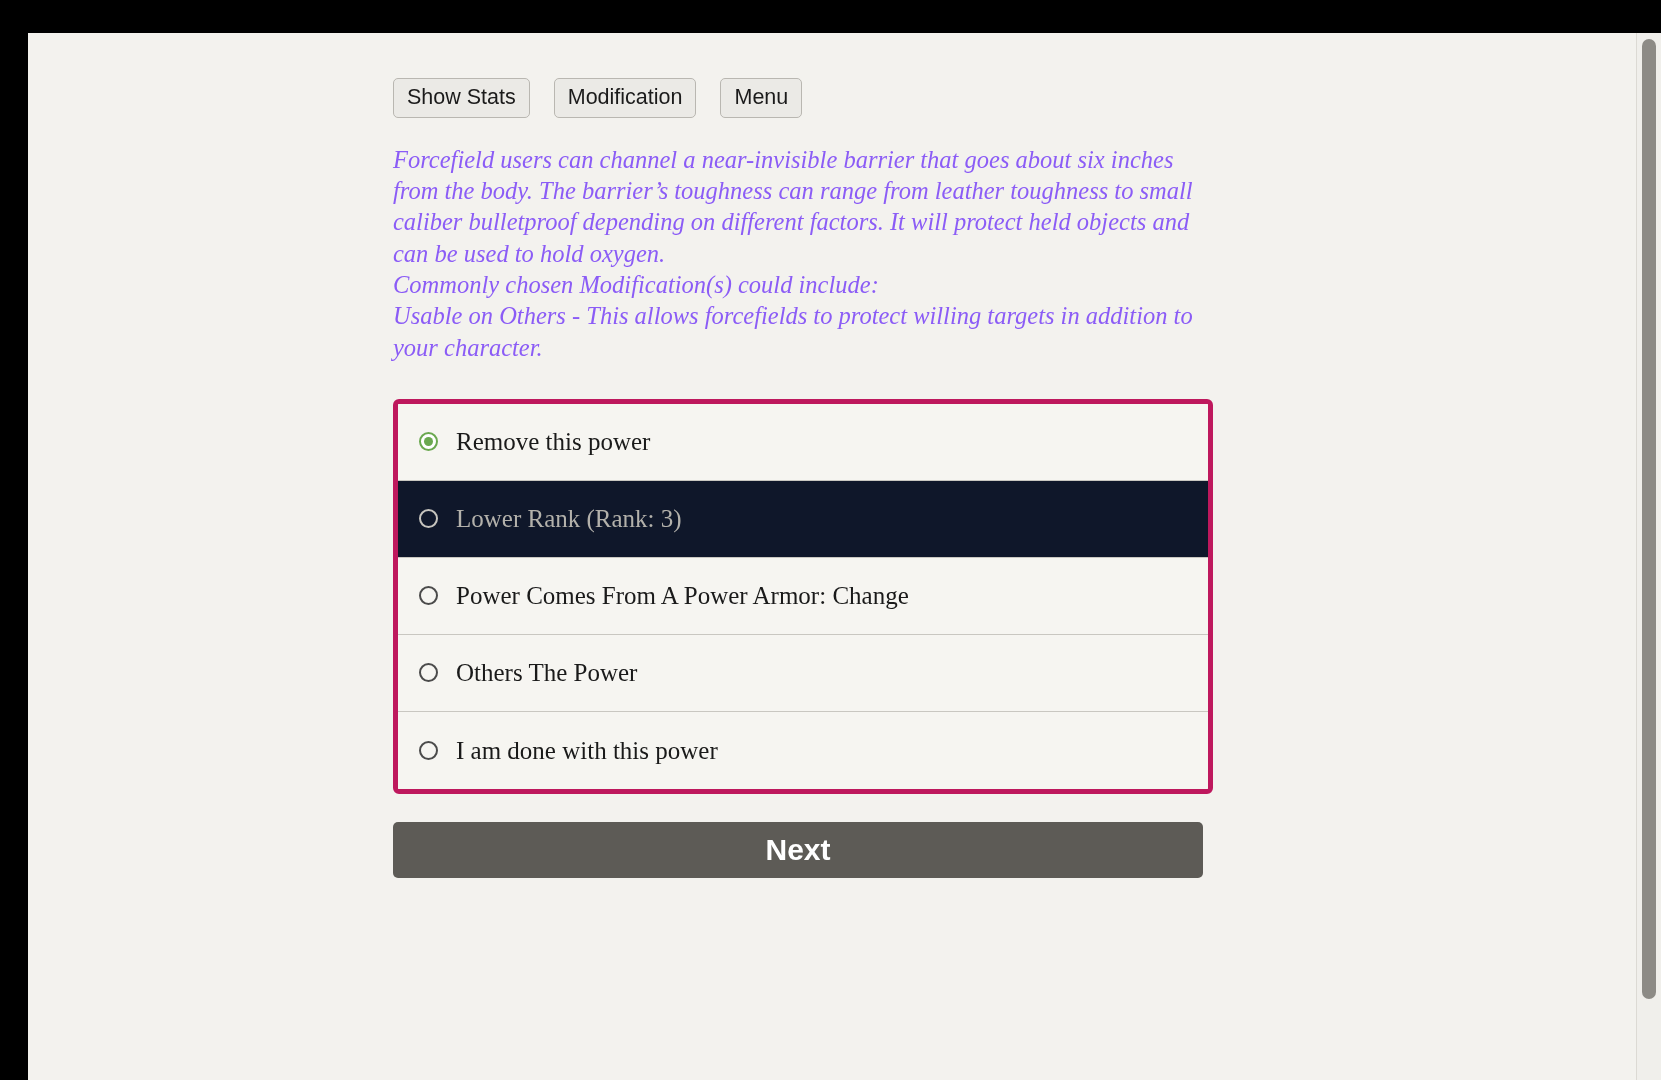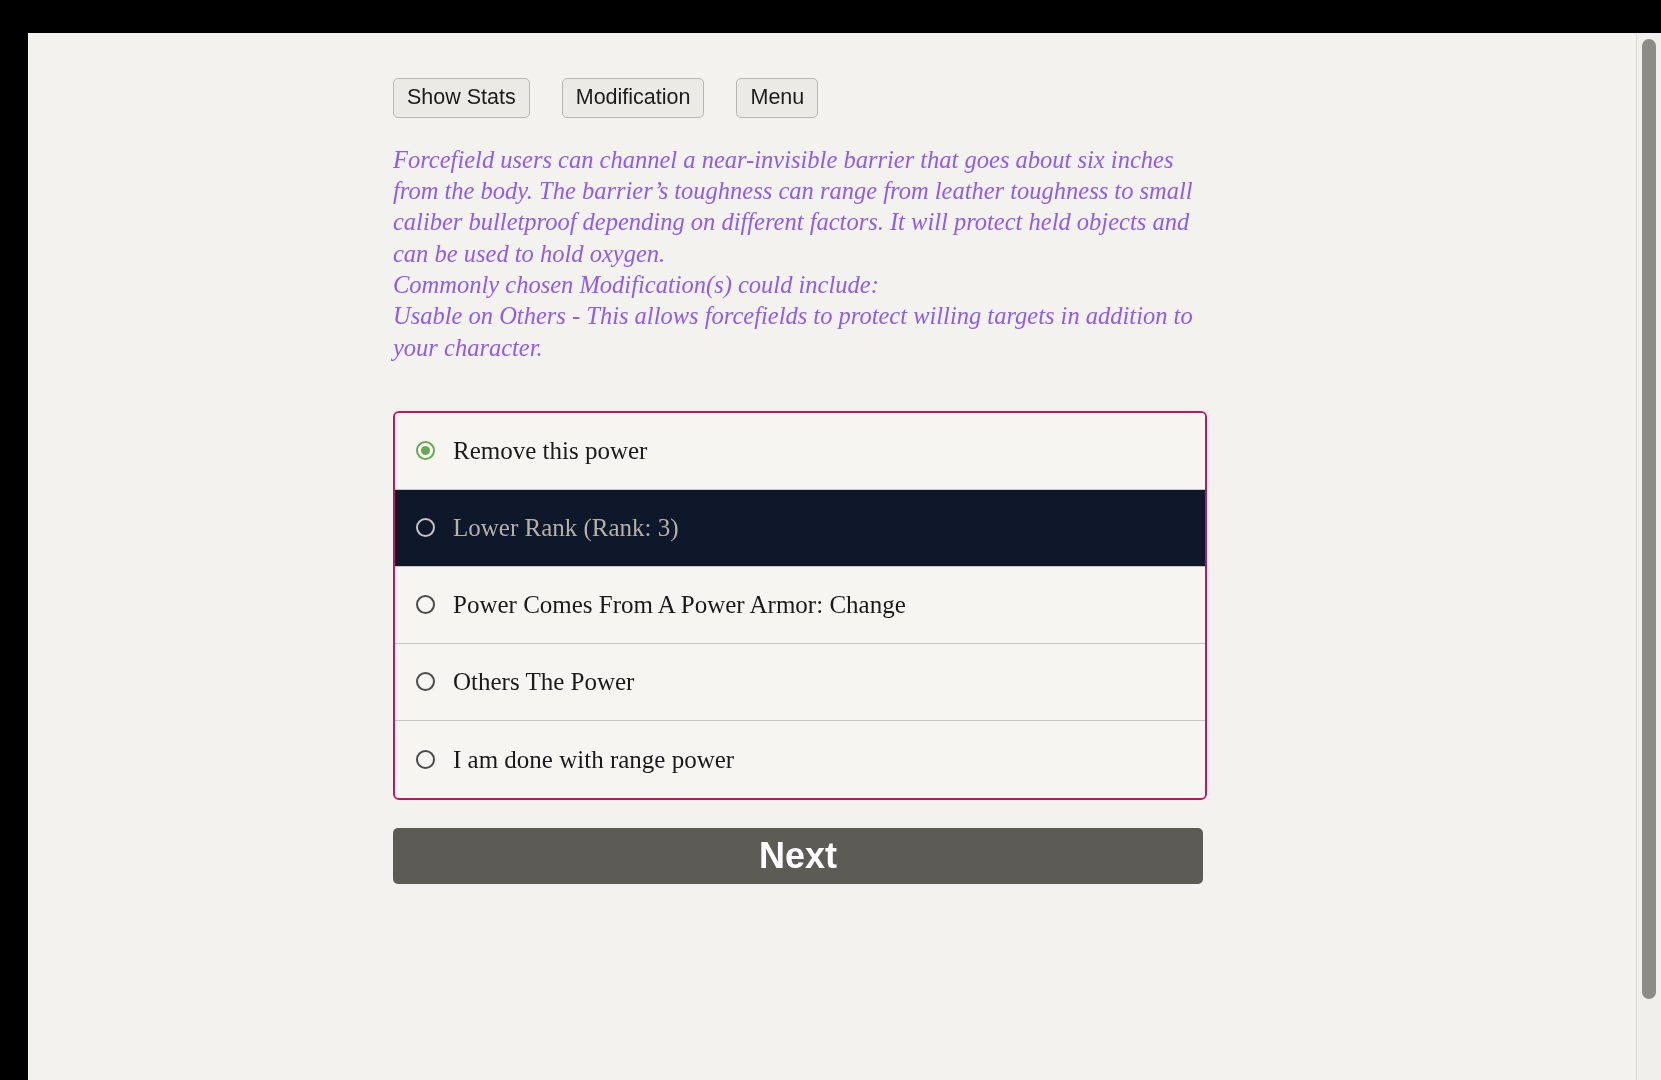--- a/index.html
+++ b/index.html
@@ -54,21 +54,21 @@
     background: #8d8b86;
   }
   .content {
     position: absolute;
     left: 365px;
     top: 45px;
     width: 860px;
   }
   .buttonrow {
     display: flex;
-    gap: 32px;
+    gap: 24px;
     align-items: center;
   }
   .topbtn {
     font-family: "Liberation Sans", sans-serif;
     font-size: 21.5px;
     color: #1b1b1b;
     background: #ebeae6;
     border: 1px solid #b9b7b1;
     border-radius: 5px;
     padding: 6px 13px 7px 13px;
@@ -81,23 +81,23 @@
     font-family: "Liberation Serif", serif;
     font-style: italic;
     font-size: 24.5px;
     line-height: 31.3px;
     color: #8b5cf6;
     width: 818px;
   }
   .intro p { margin: 0; }
 
   .choices {
-    margin-top: 48px;
+    margin-top: 36px;
     width: 810px;
-    border: 2px solid #be185d;
+    border: 5px solid #be185d;
     border-radius: 6px;
     background: #f6f5f1;
     overflow: hidden;
     text-align: center;
   }
   .choice {
     display: flex;
     align-items: center;
     height: 77px;
     padding-left: 21px;
@@ -145,21 +145,21 @@
   .next-btn {
     margin-top: 28px;
     width: 810px;
     height: 56px;
     background: #5d5b56;
     border: none;
     border-radius: 5px;
     color: #ffffff;
     font-family: "Liberation Sans", sans-serif;
     font-weight: bold;
-    font-size: 36px;
+    font-size: 30px;
     cursor: pointer;
     display: flex;
     align-items: center;
     justify-content: center;
     box-sizing: border-box;
   }
 </style>
 </head>
 <body>
 
@@ -200,21 +200,21 @@
           <span class="choice-label">Power Comes From A Power Armor: Change</span>
         </div>
 
         <div class="choice">
           <span class="radio"></span>
           <span class="choice-label">Others The Power</span>
         </div>
 
         <div class="choice">
           <span class="radio"></span>
-          <span class="choice-label">I am done with range power</span>
+          <span class="choice-label">I am done with this power</span>
         </div>
 
       </div>
 
       <button class="next-btn">Next</button>
 
     </div>
   </div>
 
   <div class="scrollbar-track">

